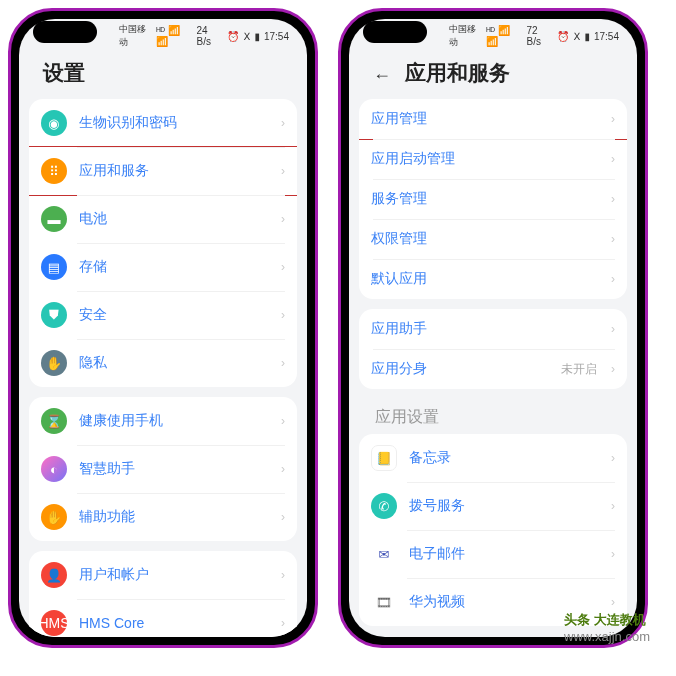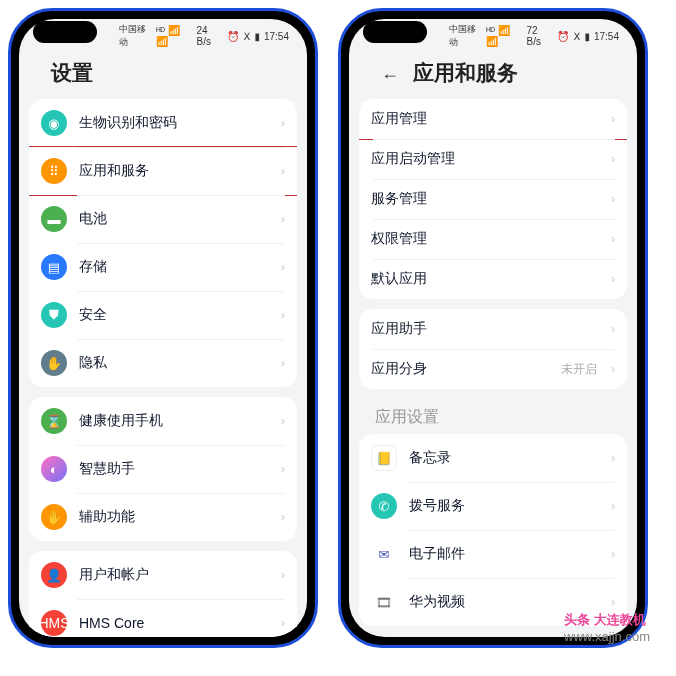--- a/index.html
+++ b/index.html
@@ -8,21 +8,21 @@
   display: flex;
   gap: 20px;
   padding: 8px;
   font-family: -apple-system, "PingFang SC", "Microsoft YaHei", sans-serif;
   position: relative;
 }
 .phone {
   width: 310px;
   height: 640px;
   background: #000;
-  border: 3px solid #1d4ed8;
+  border: 3px solid #a21caf;
   border-radius: 44px;
   padding: 8px;
   position: relative;
   overflow: hidden;
 }
 .screen {
   width: 100%;
   height: 100%;
   background: #f3f4f6;
   border-radius: 36px;
@@ -45,21 +45,21 @@
   justify-content: flex-end;
   align-items: center;
   padding: 0 18px 0 100px;
   font-size: 10px;
   color: #333;
   gap: 6px;
 }
 .status-left { font-size: 9px; }
 .status-right { display: flex; align-items: center; gap: 4px; font-size: 10px; }
 .header {
-  padding: 6px 32px 12px;
+  padding: 6px 24px 12px;
   display: flex;
   align-items: center;
   gap: 14px;
 }
 .header h1 { font-size: 21px; font-weight: 600; color: #222; }
 .back-arrow { font-size: 18px; color: #333; cursor: pointer; }
 .content { padding: 0 10px; overflow-y: auto; height: calc(100% - 80px); }
 .card {
   background: #fff;
   border-radius: 14px;
@@ -93,34 +93,34 @@
   font-size: 13px;
 }
 .sq-icon {
   width: 26px; height: 26px;
   border-radius: 7px;
   margin-right: 12px;
   display: flex; align-items: center; justify-content: center;
   flex-shrink: 0;
   font-size: 13px;
 }
-.label { flex: 1; font-size: 14px; color: #0f172a; }
+.label { flex: 1; font-size: 14px; color: #3b82f6; }
 .chevron { color: #ccc; font-size: 12px; }
 .value { color: #aaa; font-size: 12px; margin-right: 14px; }
 .highlight { border: 1.5px solid #c43030; margin: -1px; }
 .section-label { font-size: 16px; color: #999; padding: 8px 16px 6px; }
 .watermark {
   position: absolute;
   bottom: 12px;
   right: 26px;
   font-size: 13px;
   color: #888;
   z-index: 20;
 }
-.watermark .wm1 { color: #ec4899; font-weight: 600; }
+.watermark .wm1 { color: #4d7c0f; font-weight: 600; }
 </style>
 </head>
 <body>
 
 <div class="phone">
   <div class="notch"></div>
   <div class="screen">
     <div class="status-bar">
       <span class="status-left">中国移动</span>
       <span>ᴴᴰ 📶 📶</span>

